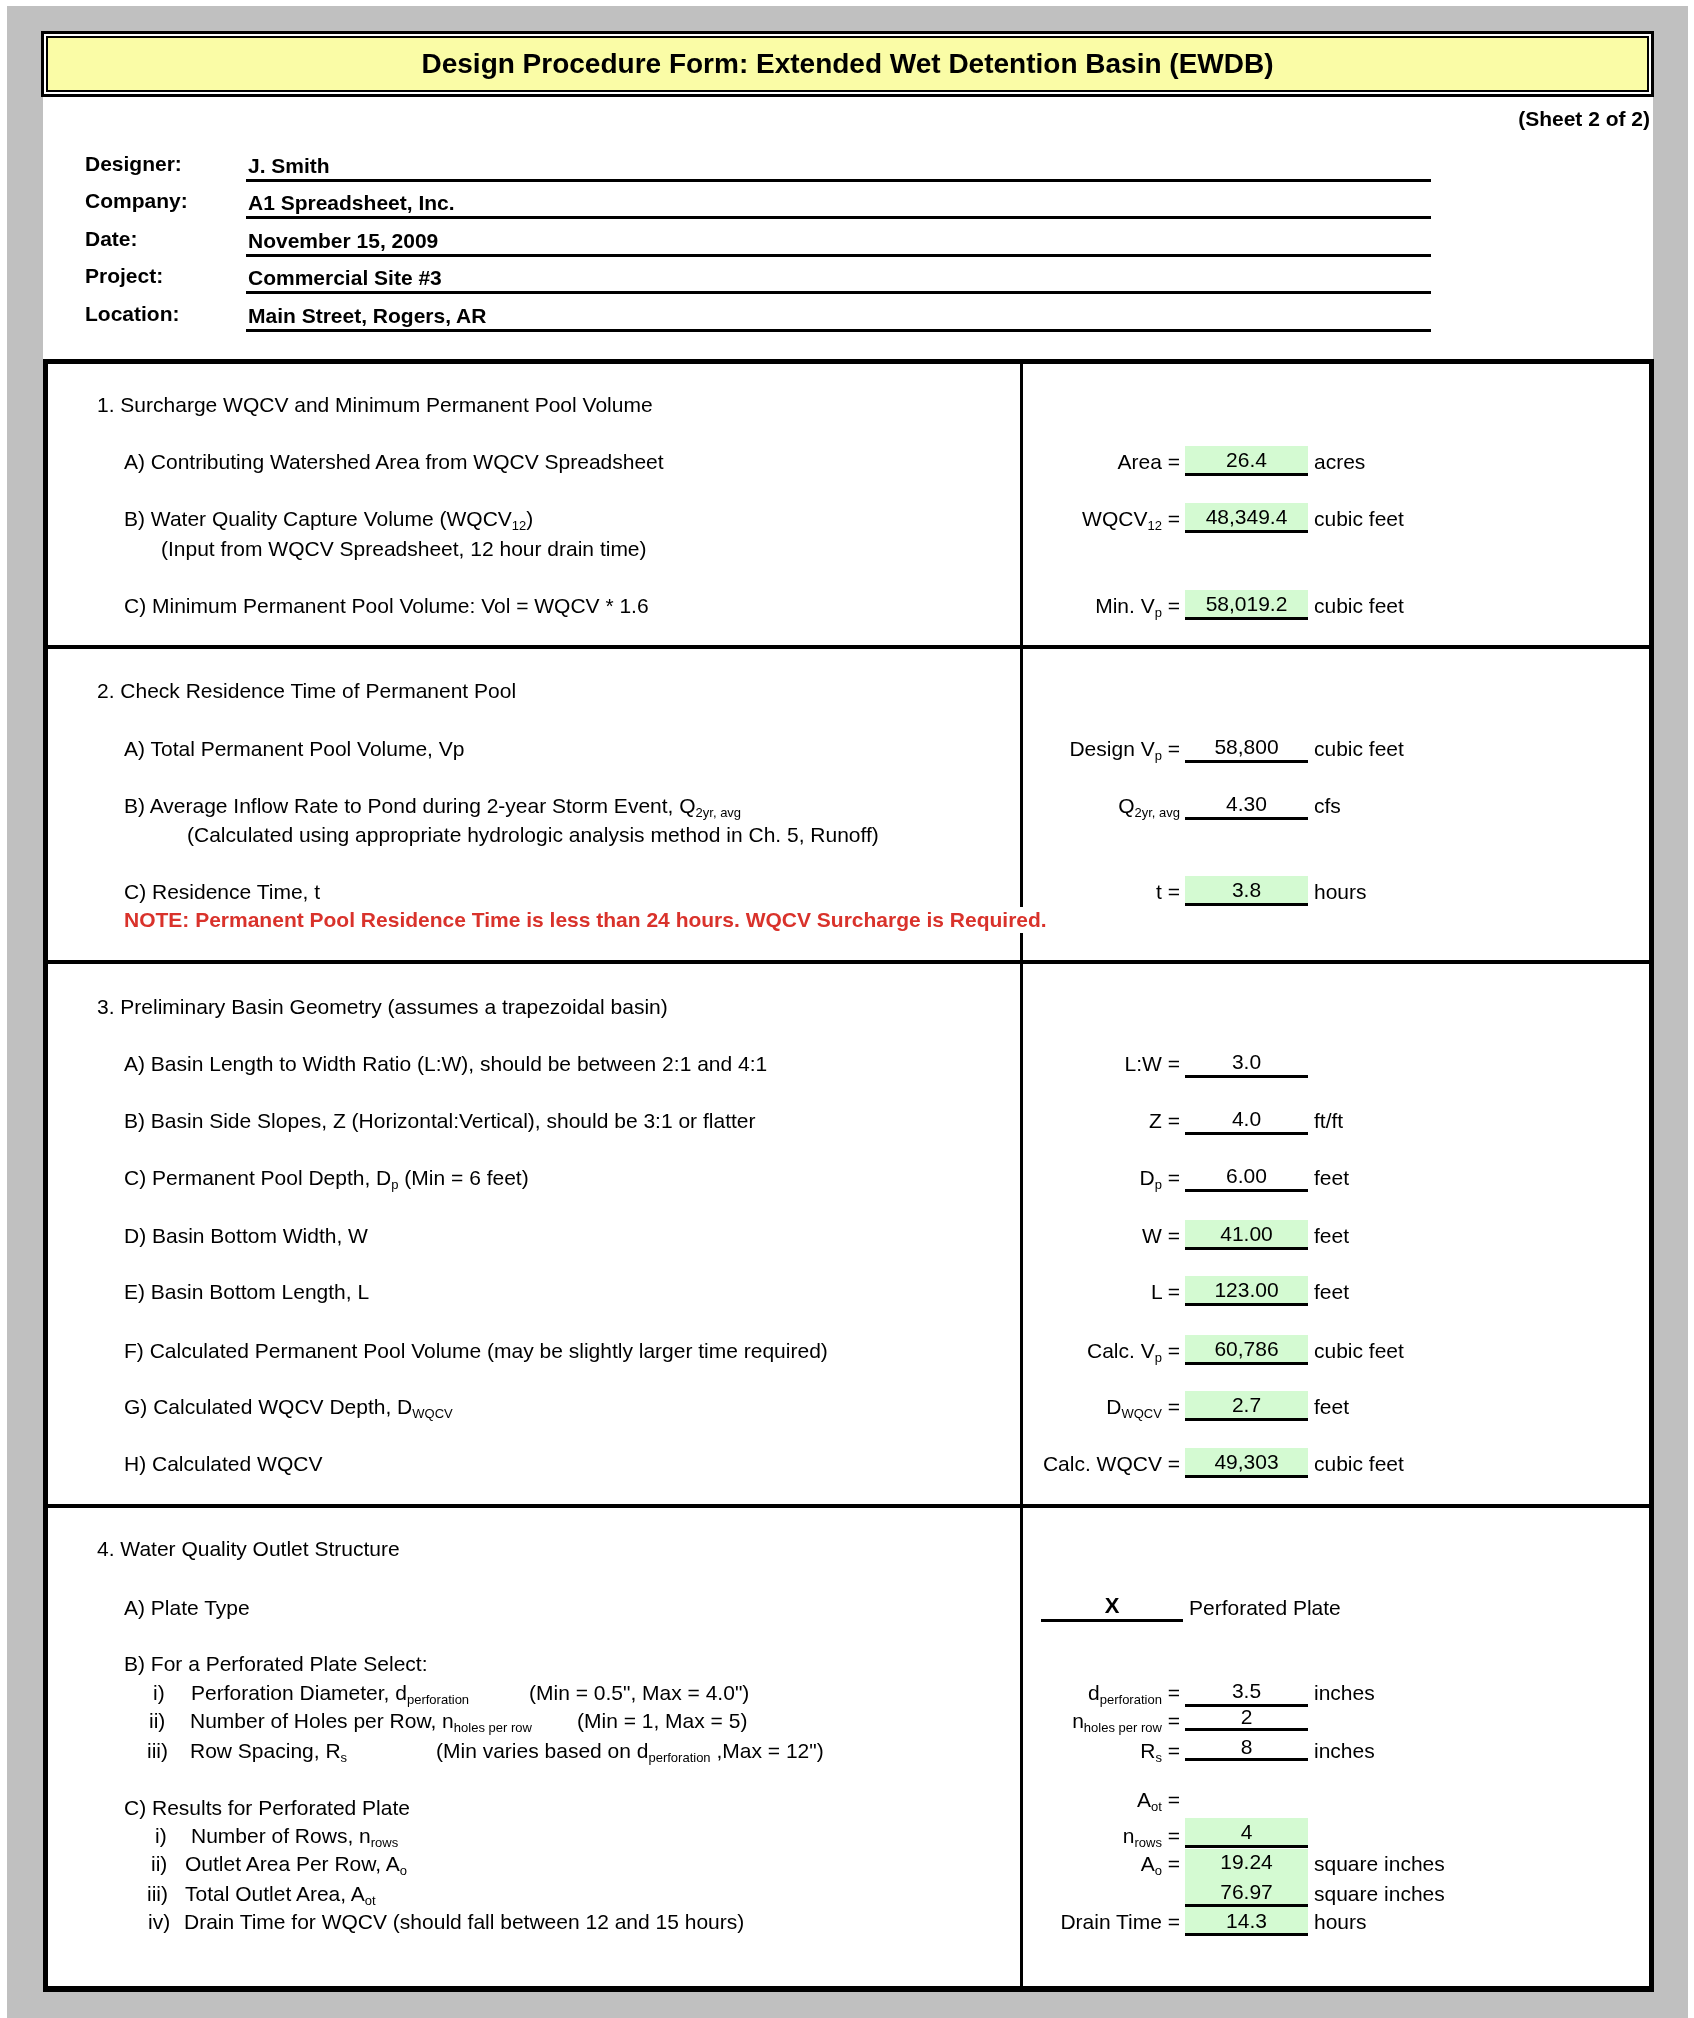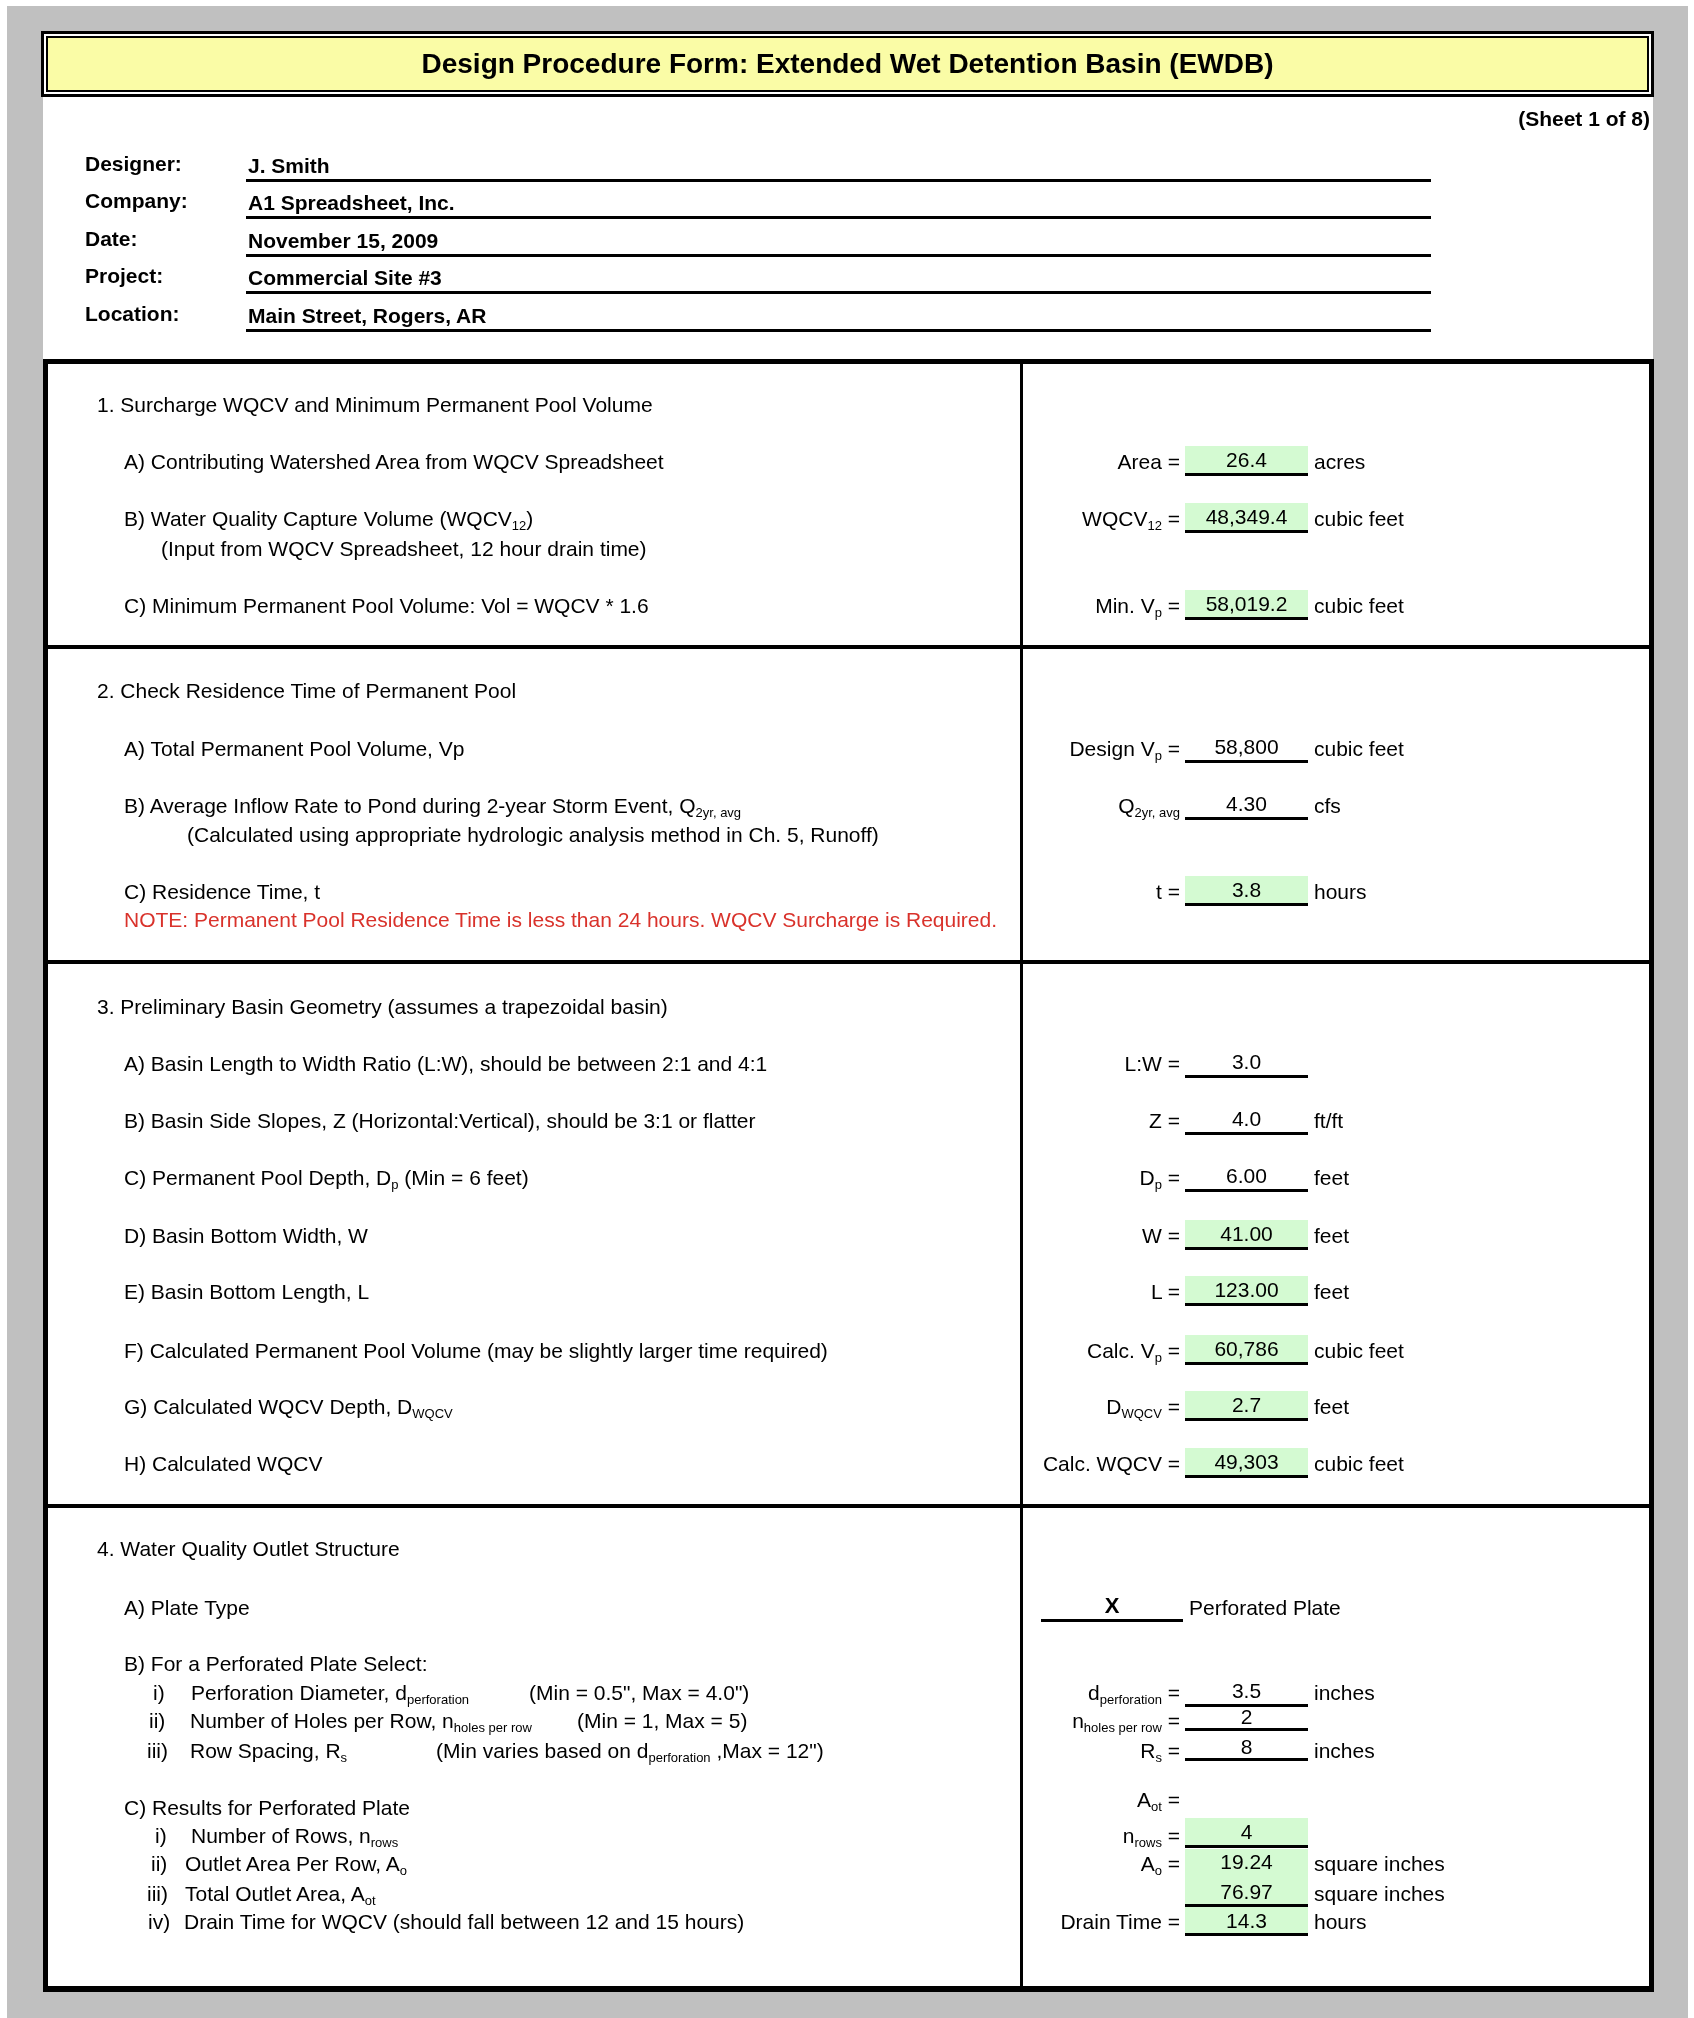--- a/index.html
+++ b/index.html
@@ -25,40 +25,40 @@
   .sheet { position:absolute; right:44px; top:107px; font-weight:bold; font-size:21px; }
 
   .hdr-label { position:absolute; left:85px; font-weight:bold; font-size:21px; }
   .hdr-value { position:absolute; left:246px; width:1185px; font-weight:bold; font-size:21px; padding-left:2px; box-sizing:border-box; border-bottom:3px solid #000; height:28px; line-height:24px; }
 
   .main { position:absolute; left:43px; top:359px; width:1611px; height:1633px; box-sizing:border-box; border:5px solid #000; border-top-width:5px; border-bottom-width:6px; }
   .hline { position:absolute; left:43px; width:1611px; height:4px; background:#000; }
   .vline { position:absolute; left:1020px; width:3px; background:#000; }
 
   .t { position:absolute; font-size:21px; white-space:nowrap; line-height:26px; }
-  .red { color:#d9322b; font-weight:normal; }
+  .red { color:#d9322b; font-weight:bold; }
   sub { font-size:13px; vertical-align:-4px; line-height:0; }
   .lbl { position:absolute; right:514px; text-align:right; font-size:21px; white-space:nowrap; line-height:26px; }
   .val { position:absolute; left:1185px; width:123px; height:30px; box-sizing:border-box; border-bottom:3px solid #000; text-align:center; font-size:21px; line-height:28px; }
   .val.green { background:#d4fad2; }
   .unit { position:absolute; left:1314px; font-size:21px; white-space:nowrap; line-height:26px; }
   .xmark { position:absolute; left:1041px; width:142px; height:30px; box-sizing:border-box; border-bottom:3px solid #000; text-align:center; font-weight:bold; font-size:22px; line-height:28px; }
 </style>
 </head>
 <body>
 
 <div class="topstrip"></div>
 <div class="leftstrip"></div>
 <div class="rightstrip"></div>
 <div class="paper"></div>
 
 <div class="title-box">
   <div class="title-inner">Design Procedure Form:  Extended Wet Detention Basin (EWDB)</div>
 </div>
-<div class="sheet">(Sheet 1 of 8)</div>
+<div class="sheet">(Sheet 2 of 2)</div>
 
 <div class="hdr-label" style="top:152px">Designer:</div>
 <div class="hdr-value" style="top:154px">J. Smith</div>
 <div class="hdr-label" style="top:189px">Company:</div>
 <div class="hdr-value" style="top:191px">A1 Spreadsheet, Inc.</div>
 <div class="hdr-label" style="top:227px">Date:</div>
 <div class="hdr-value" style="top:229px">November 15, 2009</div>
 <div class="hdr-label" style="top:264px">Project:</div>
 <div class="hdr-value" style="top:266px">Commercial Site #3</div>
 <div class="hdr-label" style="top:302px">Location:</div>

